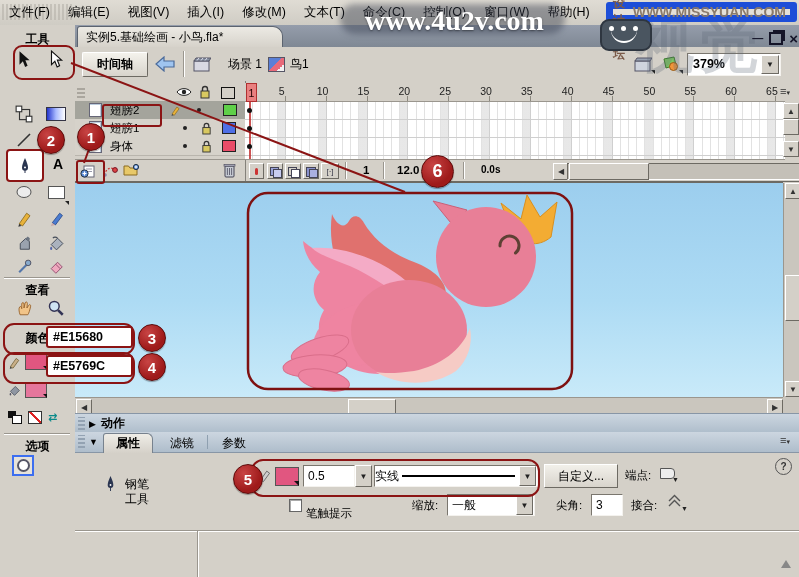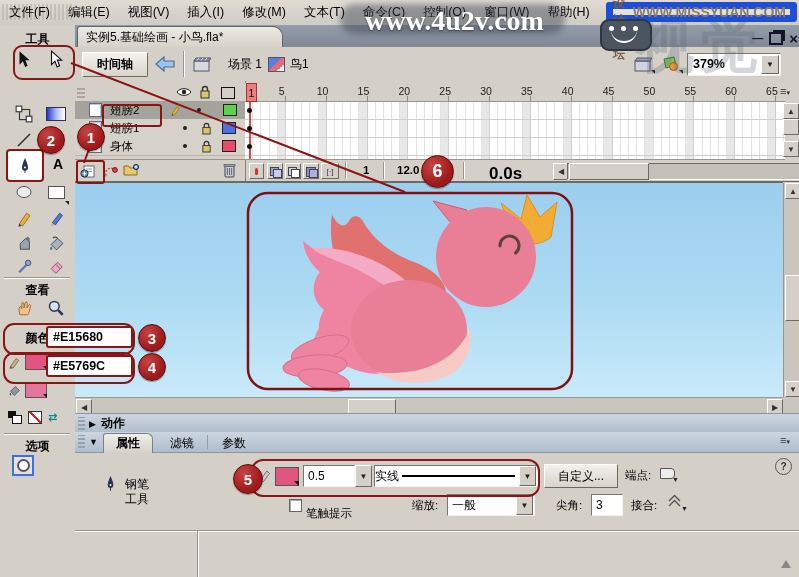--- a/index.html
+++ b/index.html
@@ -447,21 +447,21 @@
         <span class="abs bev-out" style="left:58px;top:3px;width:14px;height:14px;">
             <i class="abs" style="left:2px;top:3px;width:8px;height:8px;background:#8890cc;border:1px solid #445;"></i>
             <i class="abs" style="left:5px;top:5px;width:7px;height:7px;background:#aab0e0;border:1px solid #445;"></i>
           </span>
         <span class="abs bev-out" style="left:76px;top:3px;width:16px;height:14px;font-size:8px;display:flex;align-items:center;justify-content:center;color:#334;">[·]</span>
         <span class="abs" style="left:100px;top:2px;width:1px;height:17px;background:#9a968e;box-shadow:1px 0 0 #fff;"></span>
         <span class="abs" style="left:118px;top:4px;font-size:11.5px;font-weight:bold;">1</span>
         <span class="abs" style="left:138px;top:2px;width:1px;height:17px;background:#9a968e;box-shadow:1px 0 0 #fff;"></span>
         <span class="abs" style="left:152px;top:4px;font-size:11.5px;font-weight:bold;">12.0 fps</span>
         <span class="abs" style="left:218px;top:2px;width:1px;height:17px;background:#9a968e;box-shadow:1px 0 0 #fff;"></span>
-        <span class="abs" style="left:244px;top:4px;font-size:17px;font-weight:bold;">0.0s</span>
+        <span class="abs" style="left:236px;top:4px;font-size:10px;font-weight:bold;">0.0s</span>
 
         <span class="abs bev-out sb-btn" style="left:308px;top:3px;width:14px;height:15px;">◀</span>
         <span class="abs bev-in" style="left:322px;top:3px;width:260px;height:15px;background:#c4c0b8;"></span>
         <span class="abs bev-out" style="left:324px;top:3px;width:78px;height:15px;"></span>
 
       </div>
     </div>
 
     <div class="abs" style="left:700px;top:4px;width:20px;height:14px;text-align:center;font-size:11px;color:#333;">≡<span style="font-size:7px;">▾</span></div>
     <span class="abs bev-out sb-btn" style="left:708px;top:22px;width:14px;height:14px;">▲</span>

